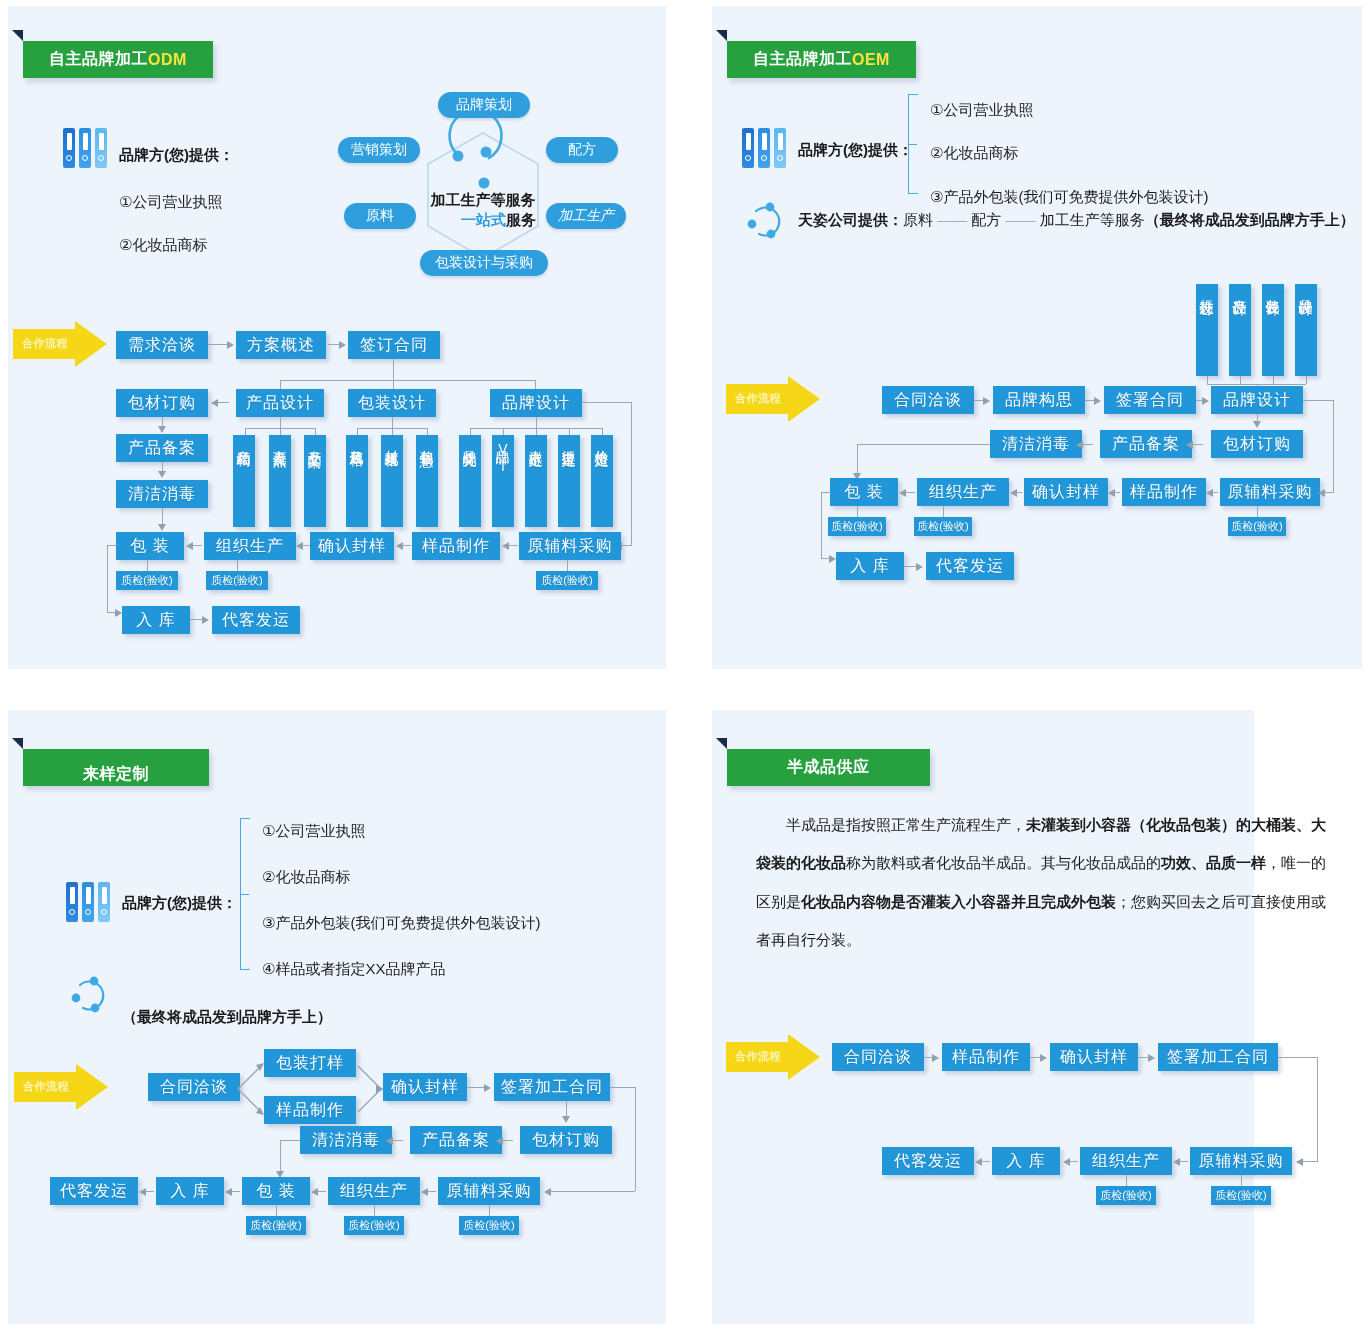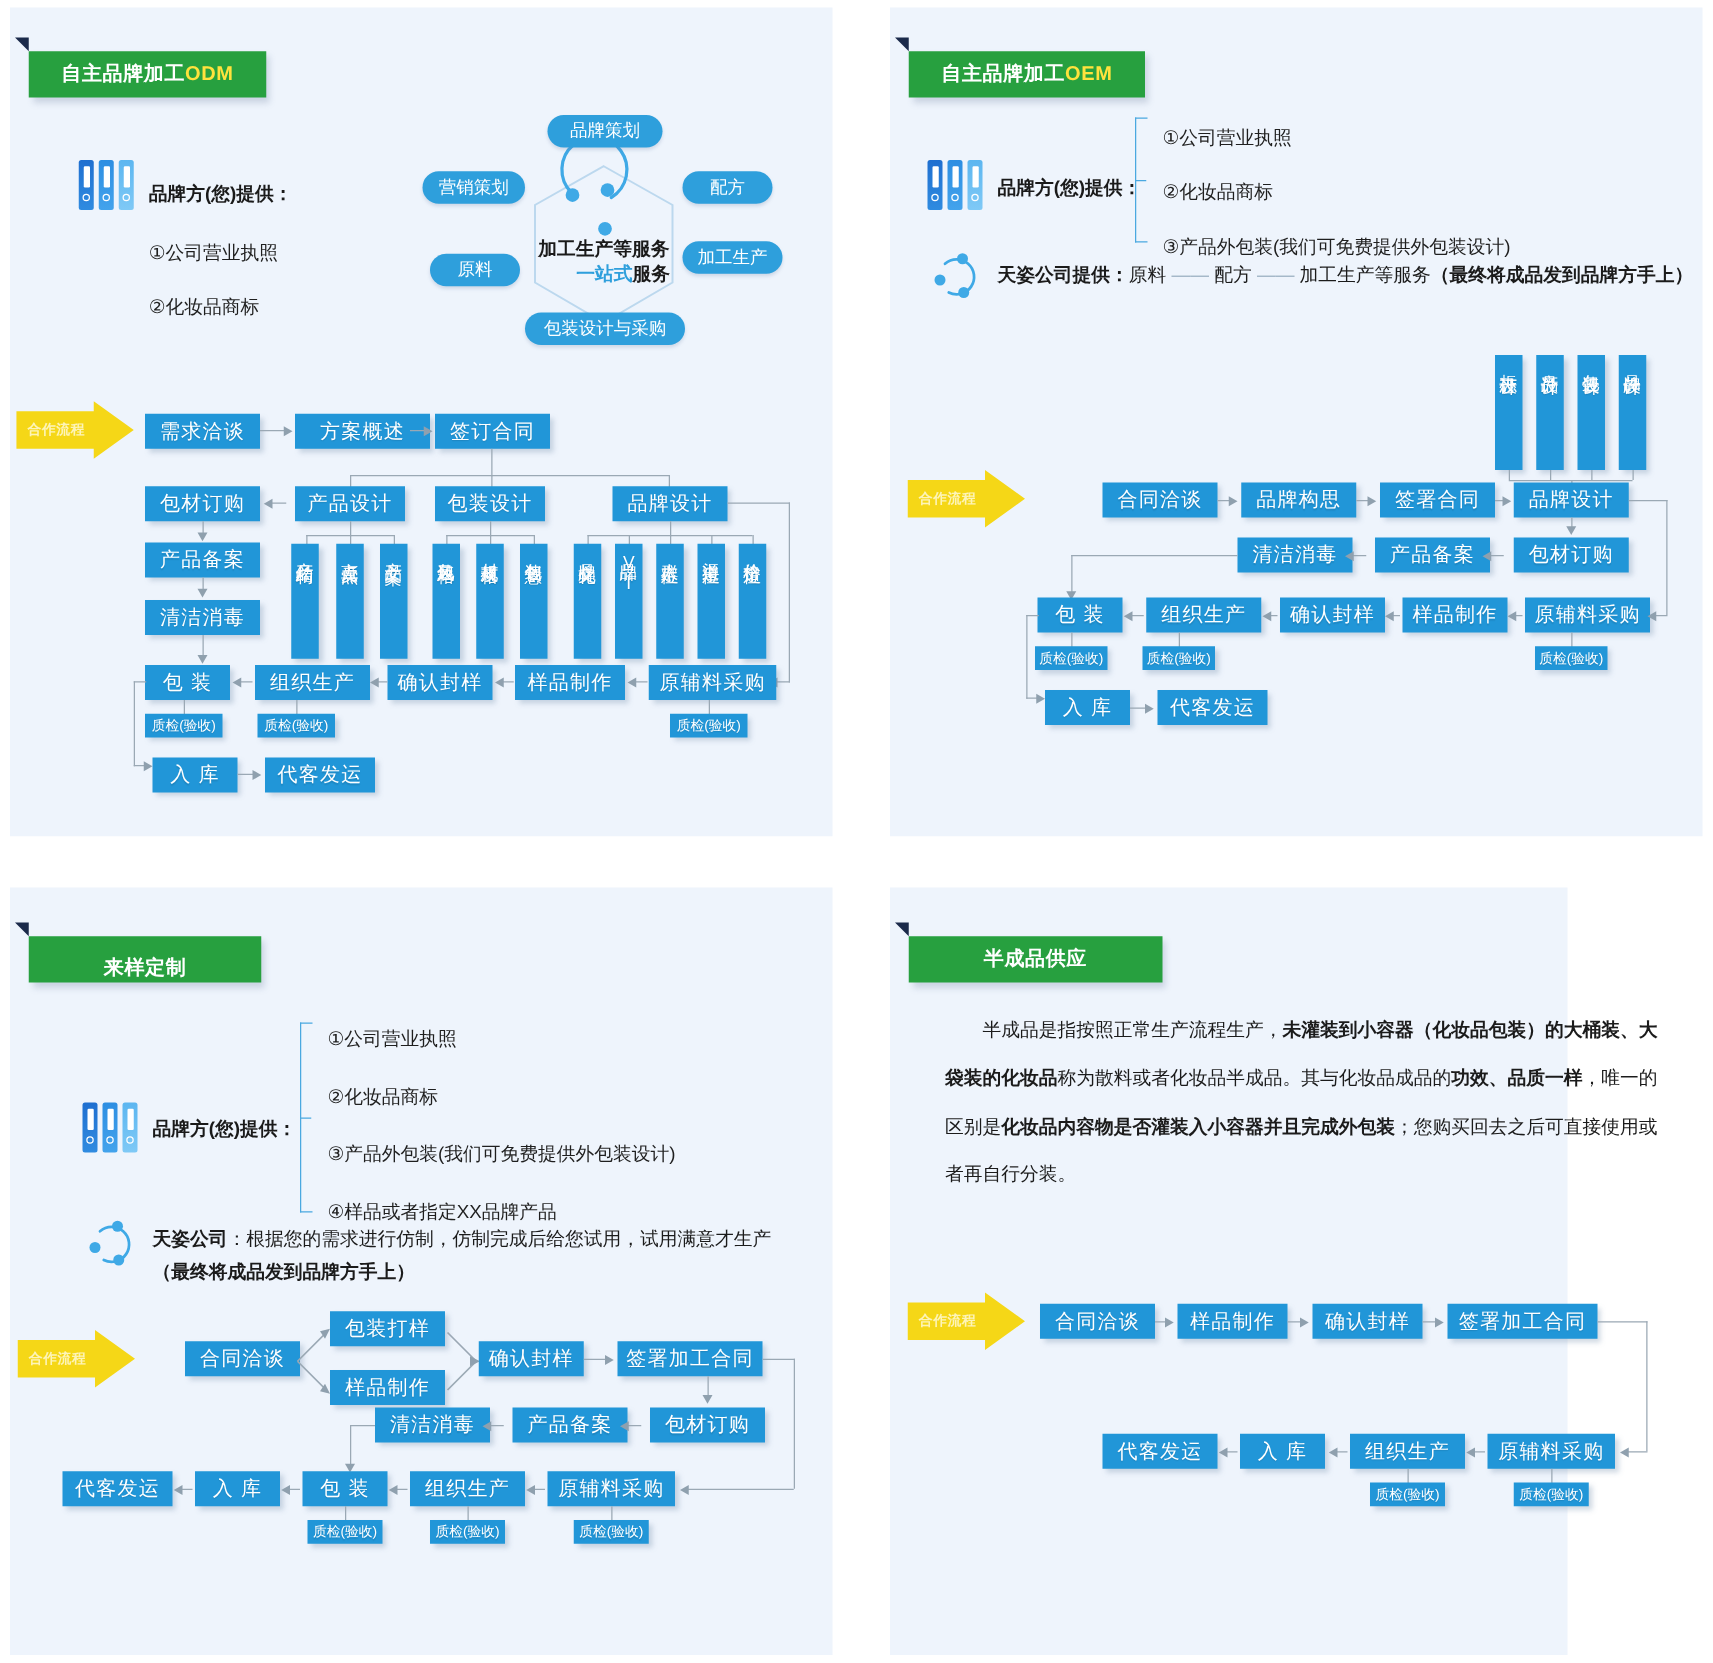--- a/index.html
+++ b/index.html
@@ -204,33 +204,33 @@
         <circle cx="156" cy="97" r="5.5" fill="#3fa9e6"></circle>
       </svg>
       <div class="hex-center" style="left:75px;top:104px;width:160px;">
         <div class="l1">加工生产等服务</div>
         <div class="l2"><span class="cy">一站式</span><span class="bk">服务</span></div>
       </div>
       <div class="pill" style="left:110px;top:6px;width:92px;">品牌策划</div>
       <div class="pill" style="left:10px;top:51px;width:82px;">营销策划</div>
       <div class="pill" style="left:218px;top:51px;width:72px;">配方</div>
       <div class="pill" style="left:16px;top:117px;width:72px;">原料</div>
-      <div class="pill" style="left:218px;top:107px;width:80px;">加工生产</div>
+      <div class="pill" style="left:218px;top:117px;width:80px;font-style:italic;">加工生产</div>
       <div class="pill" style="left:92px;top:164px;width:128px;">包装设计与采购</div>
     </div>
 
     <div class="flowtag" style="left:5px;top:313px;">
       <svg width="96" height="50">
         <polygon points="0,10 62,10 62,2 94,25 62,48 62,40 0,40" fill="#f5d717"></polygon>
       </svg>
       <div class="txt">合作流程</div>
     </div>
 
     <div class="fbox" style="left:108px;top:325px;width:92px;height:28px;">需求洽谈</div>
-    <div class="fbox" style="left:228px;top:325px;width:108px;height:28px;">方案概述</div>
+    <div class="fbox" style="left:228px;top:325px;width:90px;height:28px;">方案概述</div>
     <div class="fbox" style="left:340px;top:325px;width:92px;height:28px;">签订合同</div>
     <div class="conn h" style="left:200px;top:338px;width:21px;"></div>
       <div class="arrow-r" style="left:219px;top:334.5px;"></div>
     <div class="conn h" style="left:320px;top:338px;width:13px;"></div>
       <div class="arrow-r" style="left:331px;top:334.5px;"></div>
 
     <div class="conn v" style="left:385px;top:353px;height:22px;"></div>
     <div class="conn h" style="left:272px;top:374px;width:256px;"></div>
     <div class="conn v" style="left:272px;top:374px;height:10px;"></div>
     <div class="conn v" style="left:385px;top:374px;height:10px;"></div>
@@ -467,23 +467,20 @@
     <div class="lbl-norm" style="position:absolute;left:254px;top:158px;">②化妆品商标</div>
     <div class="lbl-norm" style="position:absolute;left:254px;top:204px;">③产品外包装(我们可免费提供外包装设计)</div>
     <div class="lbl-norm" style="position:absolute;left:254px;top:250px;">④样品或者指定XX品牌产品</div>
 
     <svg width="42" height="42" style="position:absolute;left:60px;top:263px;">
       <path d="M 12,12 A 14,14 0 1 1 15,35" fill="none" stroke="#3fa9e6" stroke-width="2.2" stroke-linecap="round"></path>
       <circle cx="26" cy="8" r="4.4" fill="#3fa9e6"></circle>
       <circle cx="8" cy="25" r="4.4" fill="#3fa9e6"></circle>
       <circle cx="27" cy="35" r="4.4" fill="#3fa9e6"></circle>
     </svg>
-    <div class="note" style="left:114px;top:272px;">
-      <b>天姿公司</b><span>：根据您的需求进行仿制，仿制完成后给您试用，试用满意才生产</span>
-    </div>
     <div class="note" style="left:114px;top:298px;">
       <b>（最终将成品发到品牌方手上）</b>
     </div>
 
     <div class="flowtag" style="left:6px;top:352px;">
       <svg width="96" height="50">
         <polygon points="0,10 62,10 62,2 94,25 62,48 62,40 0,40" fill="#f5d717"></polygon>
       </svg>
       <div class="txt">合作流程</div>
     </div>

